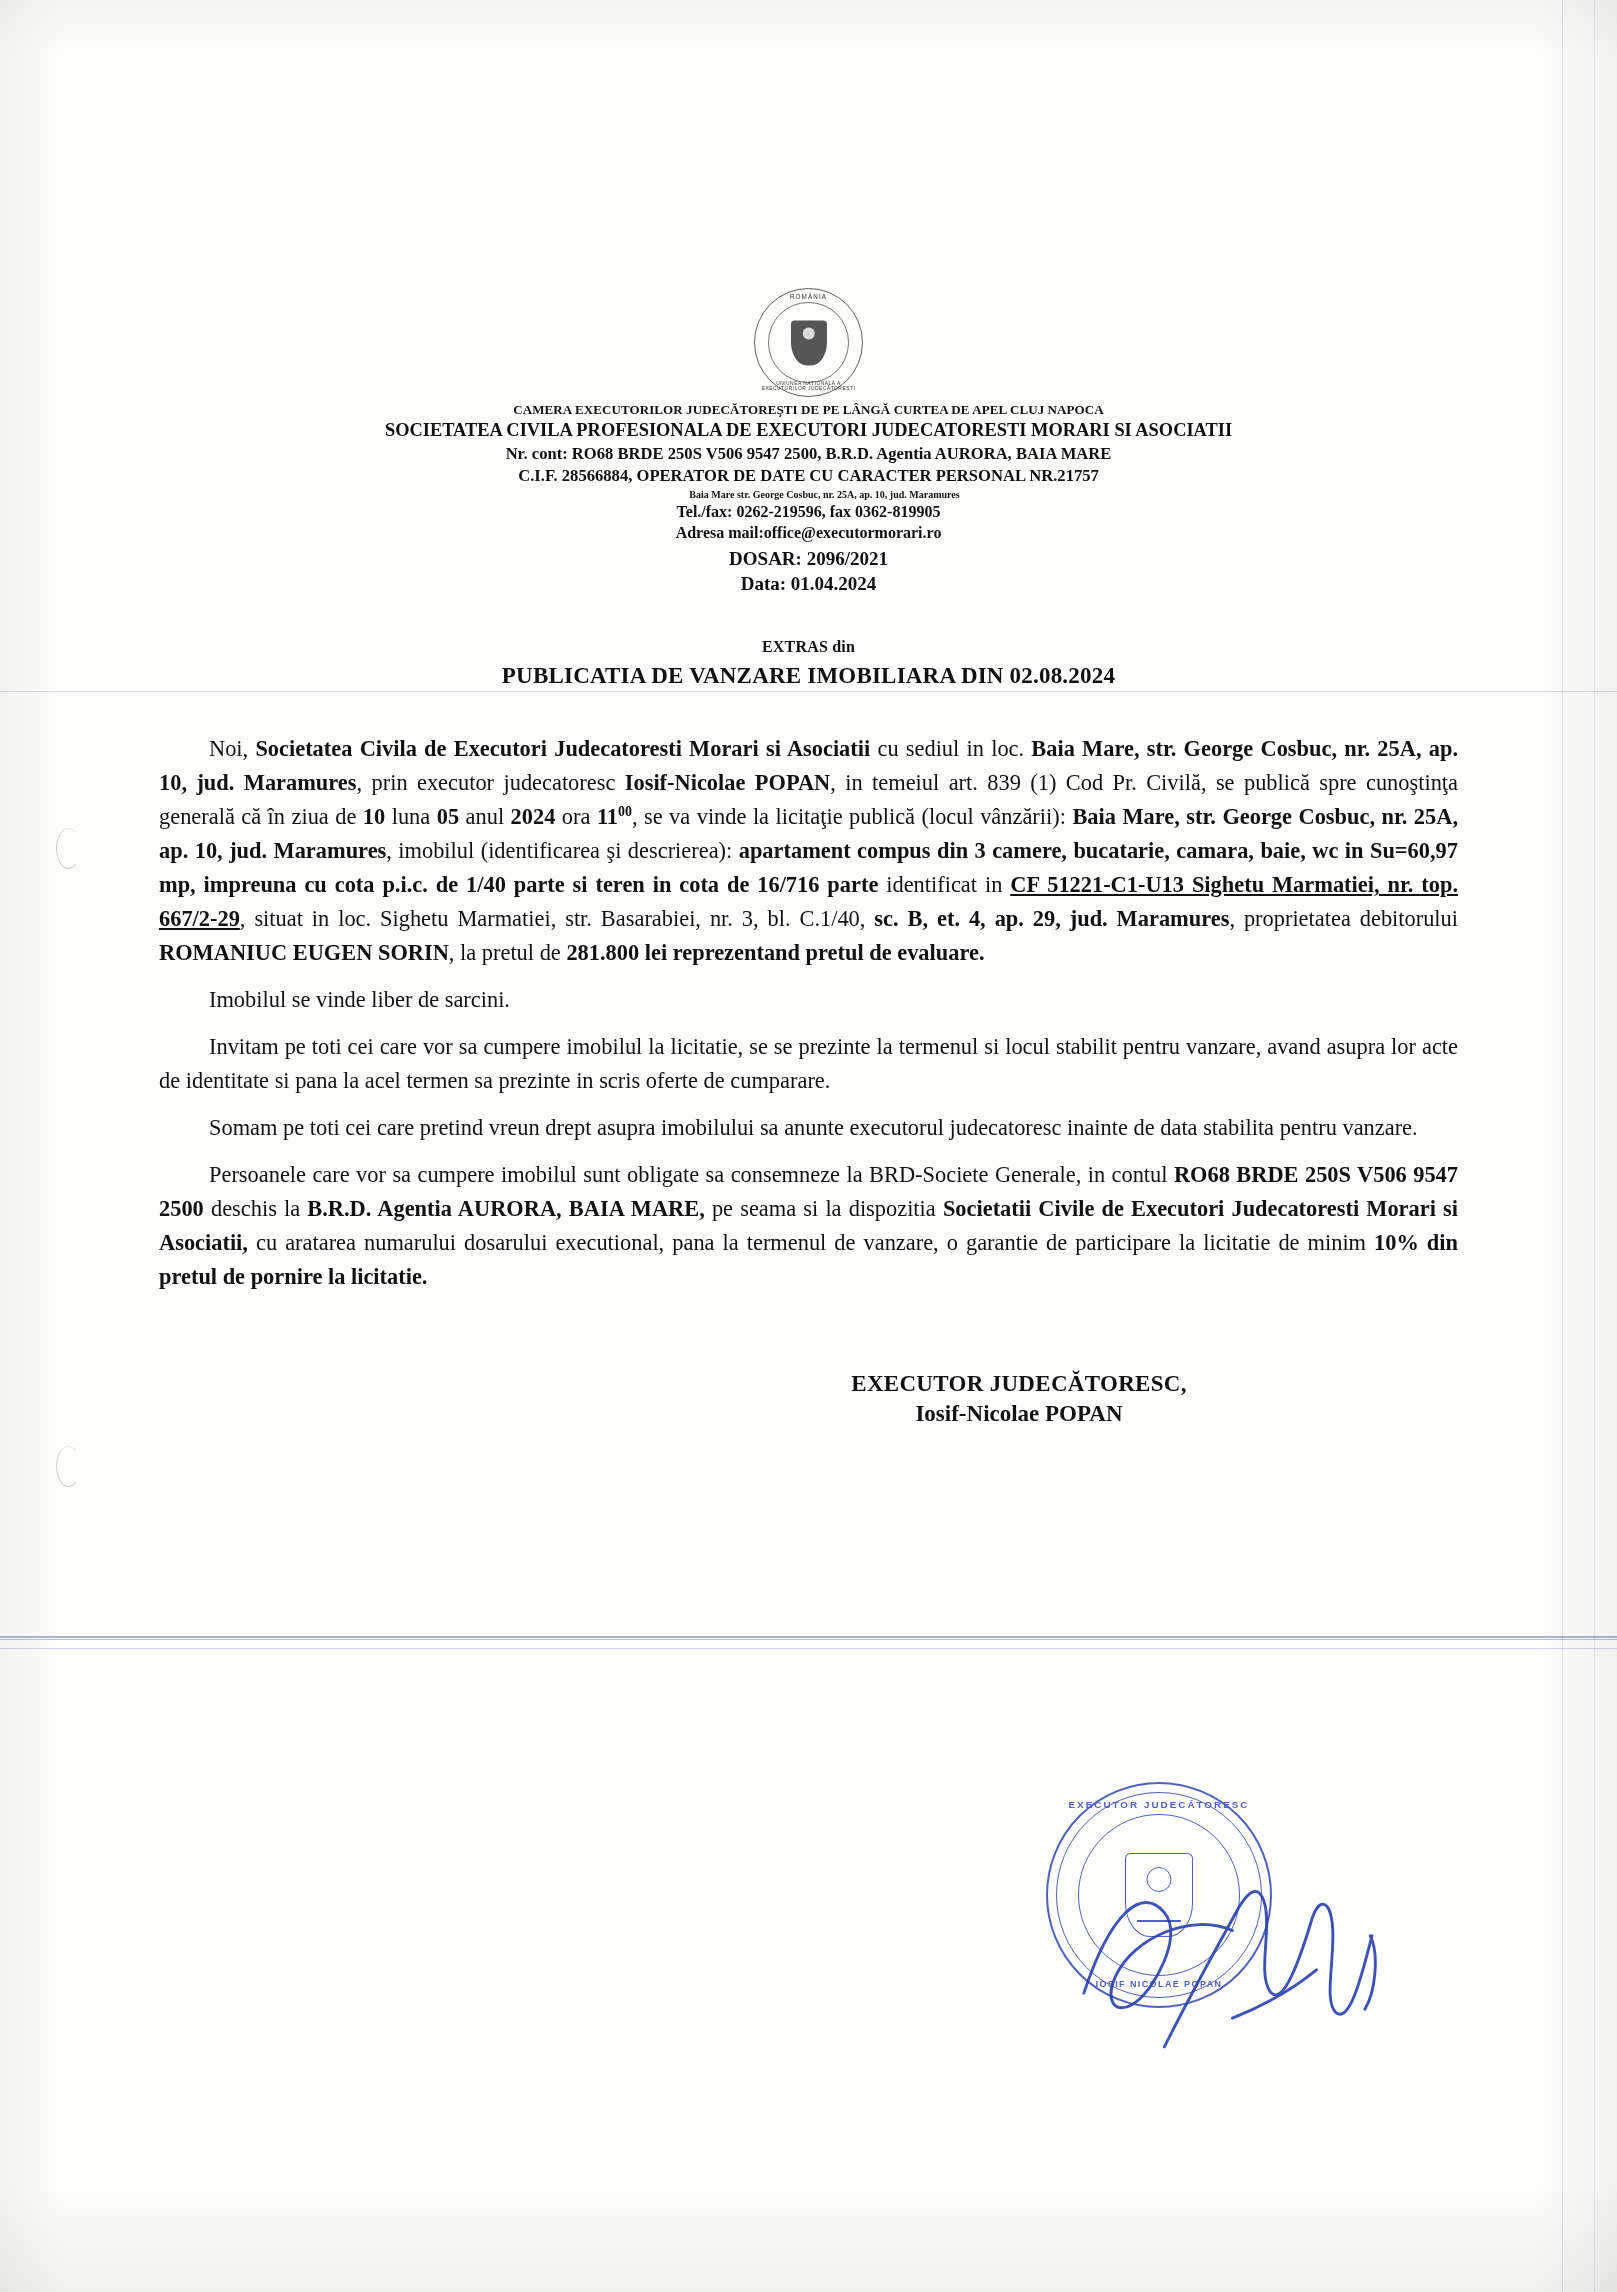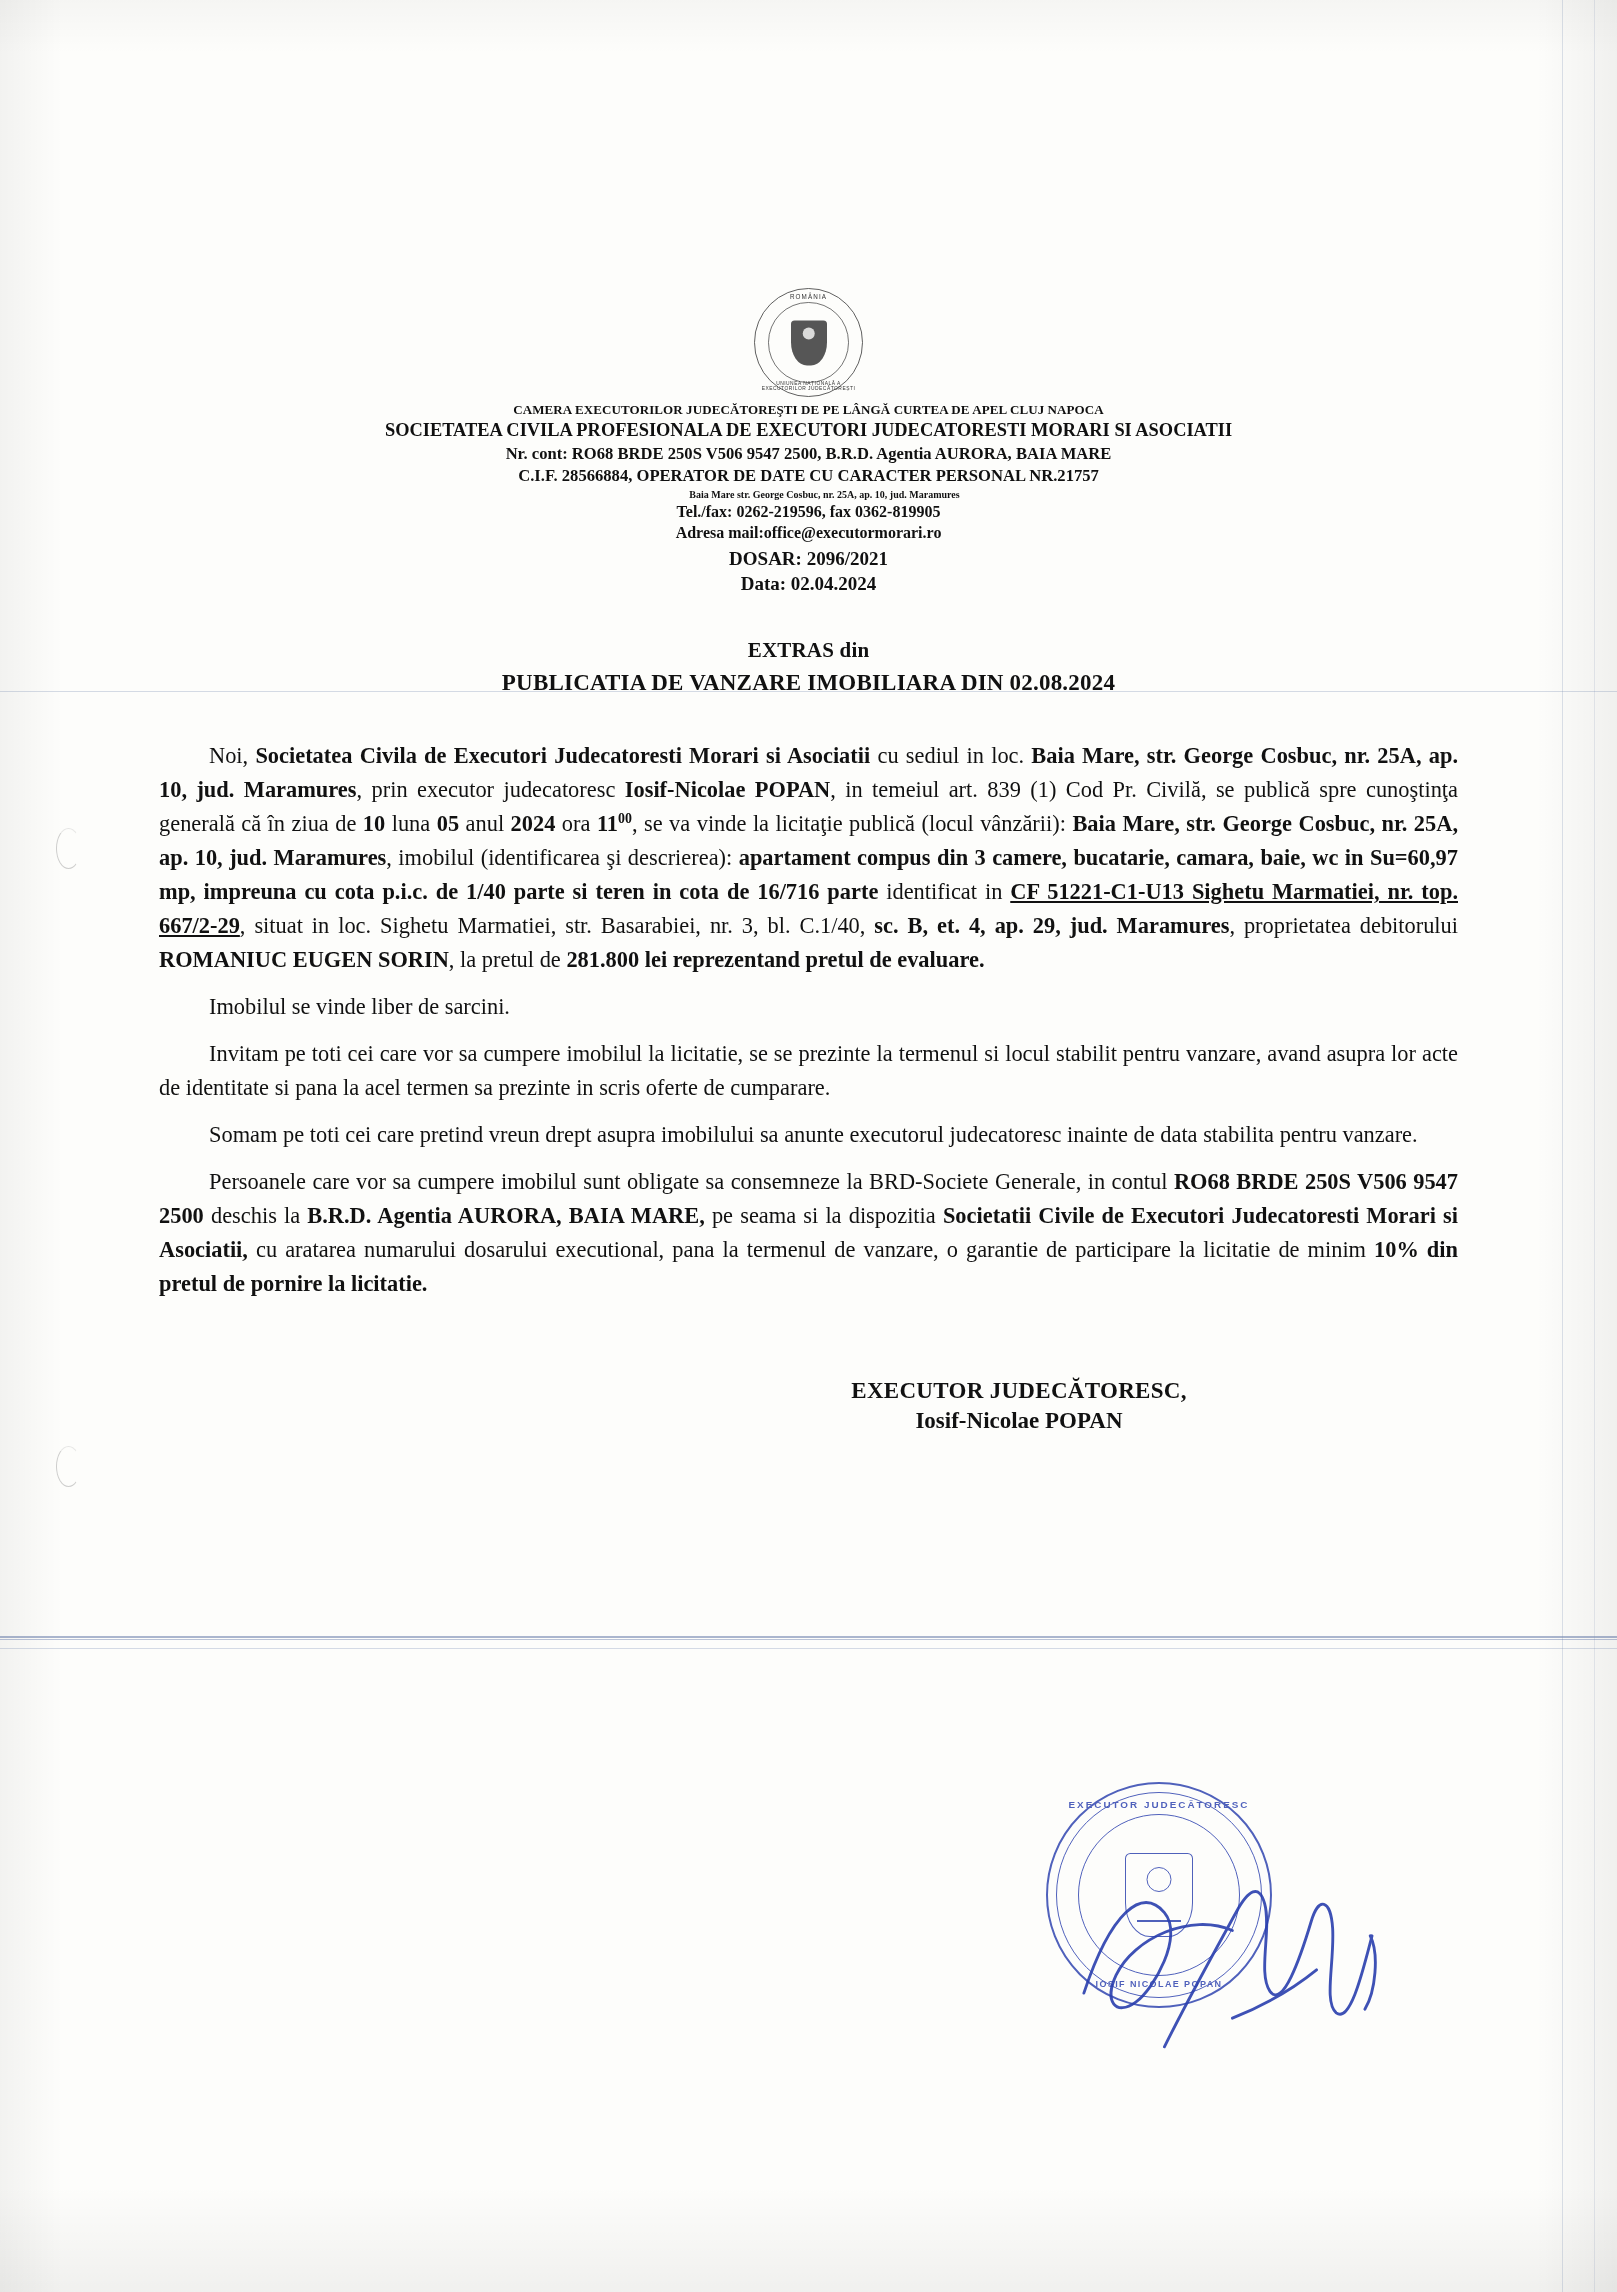--- a/index.html
+++ b/index.html
@@ -151,21 +151,21 @@
   .lh6 { font-size: 16px; }
   .lh7 { font-size: 16px; }
   .lh8 { font-size: 19px; margin-top: 1.8px; }
   .lh9 { font-size: 19px; }
 
   .title-block {
     text-align: center;
     margin-top: 41px;
   }
   .title-main {
-    font-size: 21px;
+    font-size: 16px;
     font-weight: bold;
     letter-spacing: 0.2px;
   }
   .title-sub {
     font-size: 23px;
     font-weight: bold;
     margin-top: 7.2px;
     letter-spacing: 0.2px;
   }
 
@@ -306,21 +306,21 @@
 
     <div class="letterhead">
       <div class="lh1">CAMERA EXECUTORILOR JUDECĂTOREŞTI DE PE LÂNGĂ CURTEA DE APEL CLUJ NAPOCA</div>
       <div class="lh2">SOCIETATEA CIVILA PROFESIONALA DE EXECUTORI JUDECATORESTI MORARI SI ASOCIATII</div>
       <div class="lh3">Nr. cont: RO68 BRDE 250S V506 9547 2500, B.R.D. Agentia AURORA, BAIA MARE</div>
       <div class="lh4">C.I.F.   28566884, OPERATOR DE DATE CU CARACTER PERSONAL NR.21757</div>
       <div class="lh5">Baia Mare str. George Cosbuc, nr. 25A, ap. 10, jud. Maramures</div>
       <div class="lh6">Tel./fax: 0262-219596, fax 0362-819905</div>
       <div class="lh7">Adresa mail:office@executormorari.ro</div>
       <div class="lh8">DOSAR: 2096/2021</div>
-      <div class="lh9">Data: 02.04.2024</div>
+      <div class="lh9">Data: 01.04.2024</div>
     </div>
 
     <div class="title-block">
       <div class="title-main">EXTRAS din</div>
       <div class="title-sub">PUBLICATIA DE VANZARE IMOBILIARA DIN 02.08.2024</div>
     </div>
 
     <div class="body-text">
       <p><span>Noi, </span><b>Societatea Civila de Executori Judecatoresti Morari si Asociatii</b><span> cu sediul in loc. </span><b>Baia Mare, str. George Cosbuc, nr. 25A, ap. 10, jud. Maramures</b><span>, prin executor judecatoresc </span><b>Iosif-Nicolae POPAN</b><span>, in temeiul art. 839 (1) Cod Pr. Civilă, se publică spre cunoştinţa generală că în ziua de </span><b>10</b><span> luna </span><b>05</b><span> anul </span><b>2024</b><span> ora </span><b><span>11</span><sup>00</sup></b><span>, se va vinde la licitaţie publică (locul vânzării): </span><b>Baia Mare, str. George Cosbuc, nr. 25A, ap. 10, jud. Maramures</b><span>, imobilul (identificarea şi descrierea): </span><b>apartament compus din 3 camere, bucatarie, camara, baie, wc in Su=60,97 mp, impreuna cu cota p.i.c. de 1/40 parte si teren in cota de 16/716 parte</b><span> identificat in </span><u><b>CF 51221-C1-U13 Sighetu Marmatiei, nr. top. 667/2-29</b></u><span>, situat in loc. Sighetu Marmatiei, str. Basarabiei, nr. 3, bl. C.1/40, </span><b>sc. B, et. 4, ap. 29, jud. Maramures</b><span>, proprietatea debitorului </span><b>ROMANIUC EUGEN SORIN</b><span>, la pretul de </span><b>281.800 lei reprezentand pretul de evaluare.</b></p>
 

